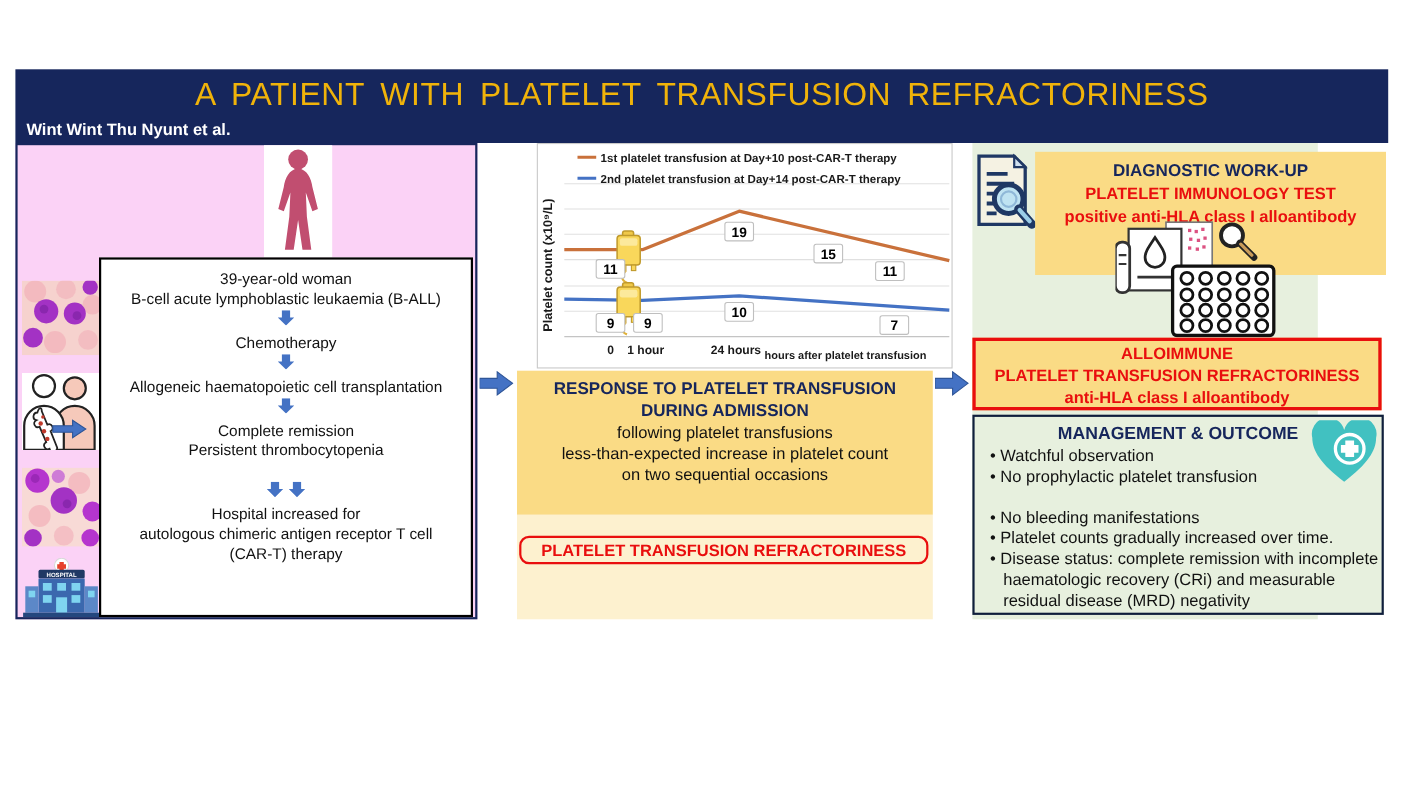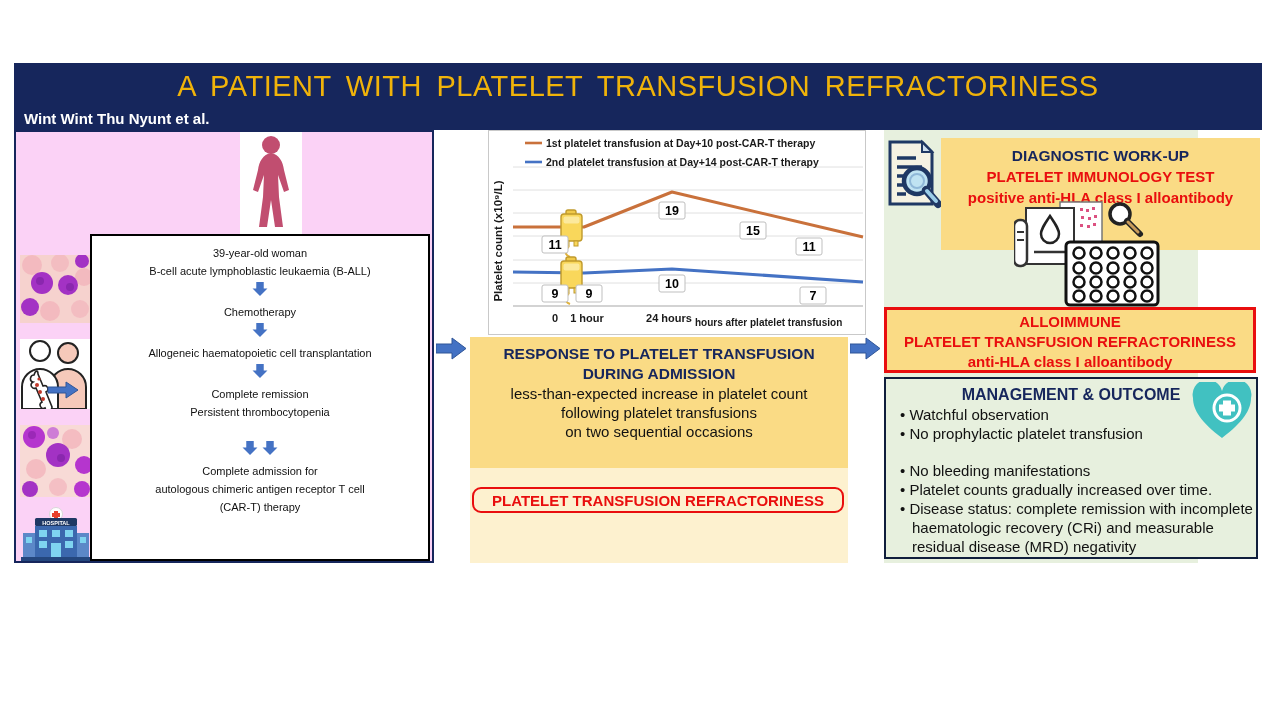--- a/index.html
+++ b/index.html
@@ -11,21 +11,21 @@
   #header{left:14px;top:63px;width:1248px;height:67px;background:#16265C;}
   #title{width:100%;text-align:center;margin-top:7px;font-size:29px;font-weight:normal;
          color:#F0B30A;letter-spacing:.5px;word-spacing:6px;}
   #authors{position:absolute;left:10px;bottom:3px;color:#fff;font-weight:bold;font-size:15px;}
 
   
   #left-panel{left:14px;top:130px;width:416px;height:429px;background:#FBD2F6;border:2px solid #16265C;}
   #woman-box{left:224px;top:0;width:62px;height:102px;background:#fff;}
   .strip-icon{left:4px;width:72px;overflow:hidden;}
   #timeline-box{left:74px;top:102px;width:340px;height:327px;background:#fff;border:2px solid #000;
-    text-align:center;font-size:11px;line-height:18px;padding-top:8px;box-sizing:border-box;}
+    text-align:center;font-size:14px;line-height:18px;padding-top:8px;box-sizing:border-box;}
   .tl-step{margin:0 2px;}
   .tl-arrow{width:16px;height:14px;margin:2px auto;}
   .tl-gap{height:18px;}
 
   
   #chart-card{left:470px;top:130px;width:378px;height:205px;background:#fff;border:1px solid #C9C9C9;box-sizing:border-box;margin-left:18px;}
   #response-box{left:470px;top:337px;width:378px;height:131px;background:#FADB85;text-align:center;box-sizing:border-box;padding-top:7px;}
   .resp-title{color:#16265C;font-weight:bold;font-size:15.5px;line-height:20px;}
   .resp-body{font-size:15px;line-height:19px;color:#111;}
   #pale-strip{left:470px;top:468px;width:378px;height:95px;background:#FDF1CF;}
@@ -170,21 +170,21 @@
       <div>Persistent thrombocytopenia</div>
     </div>
     <div class="tl-gap"></div>
     <svg class="tl-arrow" viewBox="0 0 16 15">
         <polygon points="4,0 12,0 12,7 16,7 8,15 0,7 4,7" fill="#4472C4"></polygon>
       </svg>
     <svg class="tl-arrow" viewBox="0 0 16 15">
         <polygon points="4,0 12,0 12,7 16,7 8,15 0,7 4,7" fill="#4472C4"></polygon>
       </svg>
     <div class="tl-step">
-      <div>Complete admission for</div>
+      <div>Hospital increased for</div>
       <div>autologous chimeric antigen receptor T cell</div>
       <div>(CAR-T) therapy</div>
     </div>
   </div>
 </div>
 
 <svg class="abs panel-arrow" id="arrow-left" viewBox="0 0 31 23">
   <polygon points="0,7 16,7 16,1 30,11.5 16,22 16,16 0,16" fill="#4472C4" stroke="#2F5597" stroke-width="1"></polygon>
 </svg>
 <svg class="abs panel-arrow" id="arrow-right" viewBox="0 0 31 23">
@@ -242,22 +242,22 @@
       <text x="98" y="191" class="tick">1 hour</text>
       <text x="180" y="191" class="tick">24 hours</text>
       <text x="206" y="195" class="xlab">hours after platelet transfusion</text>
       <text x="13" y="110" class="ylab" transform="rotate(-90 13 110)">Platelet count (x10⁹/L)</text>
     </svg>
 </div>
 
 <div class="abs" id="response-box">
   <div class="resp-title">RESPONSE TO PLATELET TRANSFUSION</div>
   <div class="resp-title">DURING ADMISSION</div>
+  <div class="resp-body">following platelet transfusions</div>
   <div class="resp-body">less-than-expected increase in platelet count</div>
-  <div class="resp-body">following platelet transfusions</div>
   <div class="resp-body">on two sequential occasions</div>
 </div>
 
 <div class="abs" id="pale-strip"></div>
 <div class="abs" id="ptr-box">PLATELET TRANSFUSION REFRACTORINESS</div>
 
 <div class="abs" id="right-panel">
 
   <div class="abs" id="doc-icon">
     <svg width="60" height="80" viewBox="0 0 60 80">

